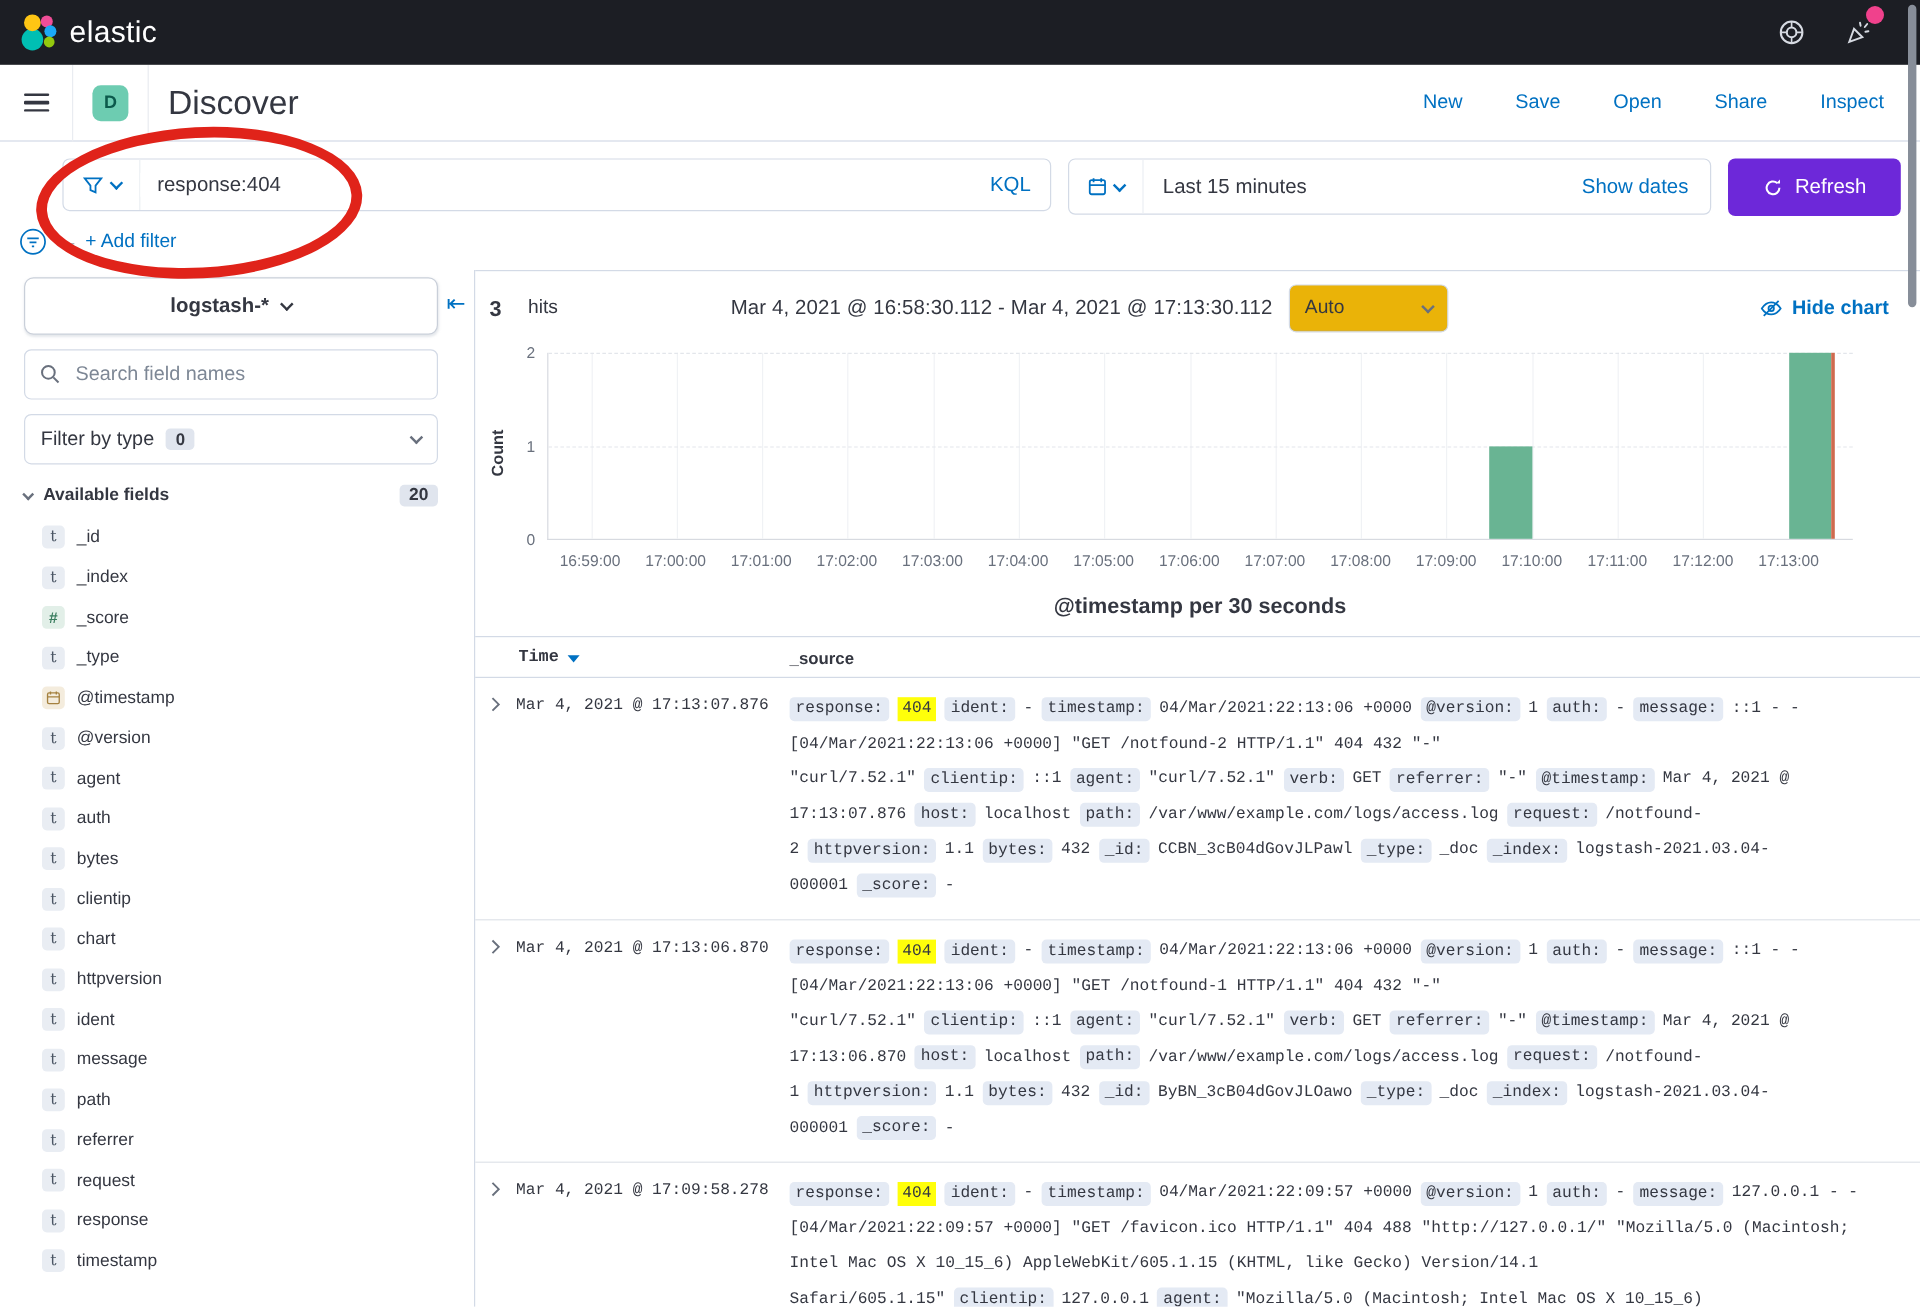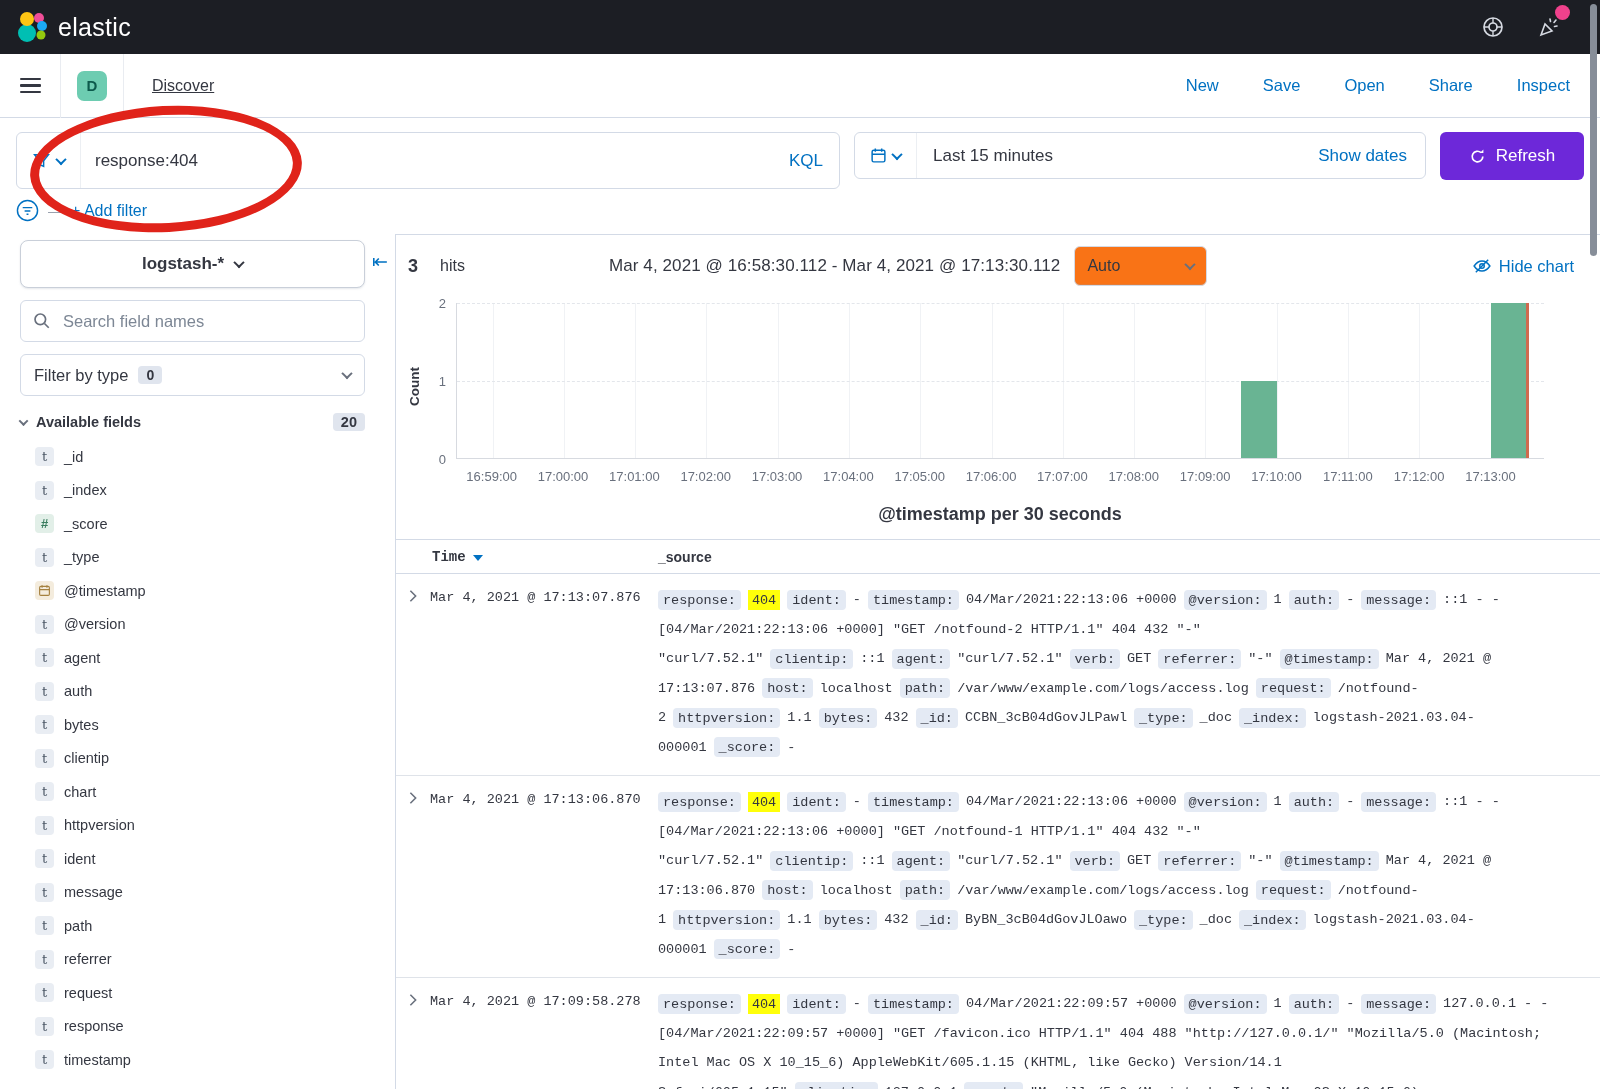--- a/index.html
+++ b/index.html
@@ -18,26 +18,26 @@
   .top-search input::placeholder { color:#8e95a2; }
   .top-icons { margin-left:auto; display:flex; gap:30px; align-items:center; padding-right:22px; }
   .top-icon { position:relative; width:26px; height:26px; display:flex; align-items:center; justify-content:center; }
   .notif-dot { position:absolute; right:-8px; top:-9px; width:15px; height:15px; border-radius:50%; }
   
   .navbar { height:64px; border-bottom:1px solid #d3dae6; display:flex; align-items:center; background:#fff; }
   .burger { width:60px; display:flex; flex-direction:column; gap:4px; align-items:center; cursor:pointer; }
   .burger span { display:block; width:21px; height:2.5px; background:#343741; border-radius:1px; }
   .vdiv { width:1px; height:64px; background:#e9ecf1; }
   .app-badge { width:30px; height:30px; margin:0 16px; border-radius:7px; background:#6dccb1; color:#0c5a4c; font-weight:700; font-size:15px; display:flex; align-items:center; justify-content:center; }
-  .page-title { font-size:16px; margin-left:28px;text-decoration:underline; }
+  .page-title { font-size:28px; margin-left:16px; }
   .nav-links { margin-left:auto; display:flex; gap:44px; padding-right:30px; }
   .nav-link { color:#0071c2; font-size:16.5px; cursor:pointer; }
   
   .query-row { display:flex; gap:14px; padding:14px 16px 6px 16px; }
-  .query-box { flex:0 0 824px; height:57px; border:1px solid #d3dae6; border-radius:6px; background:#fff; display:flex; align-items:center; }
+  .query-box { flex:0 0 824px; height:44px; border:1px solid #d3dae6; border-radius:6px; background:#fff; display:flex; align-items:center;margin-left:36px; }
   .sq-btn { width:64px; height:100%; display:flex; align-items:center; justify-content:center; gap:7px; border-right:1px solid #eceff3; cursor:pointer; }
   .query-box input { flex:1; border:none; outline:none; font-size:17px; padding:0 14px; color:#343741; font-family:"Liberation Sans",sans-serif; }
   .kql { padding:0 16px; color:#0071c2; font-size:17px; cursor:pointer; }
   .date-group { flex:1; height:47px; border:1px solid #d3dae6; border-radius:6px; background:#fff; display:flex; align-items:center; }
   .cal-seg { width:62px; height:100%; border-right:1px solid #eceff3; display:flex; align-items:center; justify-content:center; gap:6px; cursor:pointer; }
   .range-text { font-size:17px; padding-left:16px; }
   .show-dates { margin-left:auto; padding-right:18px; color:#0071c2; font-size:17px; cursor:pointer; }
   .refresh-btn { flex:0 0 144px; height:48px; background:#6d28d9; border:none; border-radius:6px; color:#fff; font-size:17px; display:flex; align-items:center; justify-content:center; gap:10px; cursor:pointer; font-family:"Liberation Sans",sans-serif; }
   .filter-row { display:flex; align-items:center; gap:9px; padding:4px 16px 12px 16px; font-size:16px; }
   .filter-dash { color:#9aa2af; font-size:14px; }
@@ -60,23 +60,23 @@
   .fbadge.string { background:#e9edf3; color:#4a5564; font-family:"DejaVu Serif",serif; }
   .fbadge.number { background:#e2efe8; color:#3a7d5f; font-weight:700; }
   .fbadge.date   { background:#f4ecdd; }
   .field-name { font-size:14.5px; }
   
   .main { flex:1; min-width:0; border-top:1px solid #d3dae6; position:relative; }
   .hits-bar { display:flex; align-items:center; height:62px; padding-left:12px; }
   .hits-count { font-weight:700; font-size:18px; }
   .hits-label { font-size:16px; margin-left:22px; }
   .range-label { margin-left:144px; font-size:17px; font-weight:500; letter-spacing:.1px; }
-  .interval-select { margin-left:14px; width:133px; height:40px; border:1px solid #d3dae6; border-radius:6px; background:#f97316; box-shadow:inset 0 -1px 0 rgba(152,162,179,.2); display:flex; align-items:center; padding:0 12px; font-size:16px; cursor:pointer; }
+  .interval-select { margin-left:14px; width:133px; height:40px; border:1px solid #d3dae6; border-radius:6px; background:#eab308; box-shadow:inset 0 -1px 0 rgba(152,162,179,.2); display:flex; align-items:center; padding:0 12px; font-size:16px; cursor:pointer; }
   .interval-select .chv { margin-left:auto; }
-  .hide-chart { margin-left:auto; margin-right:26px; color:#0071c2; font-size:16.5px; display:flex; align-items:center; gap:8px; cursor:pointer; }
+  .hide-chart { margin-left:auto; margin-right:26px; color:#0071c2; font-size:16.5px; display:flex; align-items:center; gap:8px; cursor:pointer;font-weight:bold; }
   
   .chart-area { position:relative; height:242px; }
   .ylab { position:absolute; left:-1px; top:82px; transform:rotate(-90deg); font-weight:700; font-size:13.5px; }
   .plot { position:absolute; left:60px; right:56px; top:6px; height:156px; border-left:1px solid #d7dae0; border-bottom:1px solid #d7dae0; cursor:crosshair; }
   .vgrid { position:absolute; top:0; bottom:0; width:1px; background:#f0f2f5; }
   .hgrid { position:absolute; left:0; right:0; height:0; border-top:1.5px dashed #e3e6eb; }
   .bar { position:absolute; bottom:0; }
   .endline { position:absolute; bottom:0; width:2.5px; }
   .ytick { position:absolute; left:14px; width:36px; text-align:right; font-size:13px; color:#69707d; transform:translateY(-50%); }
   .xticks { position:absolute; left:60px; right:56px; top:172px; height:18px; }

